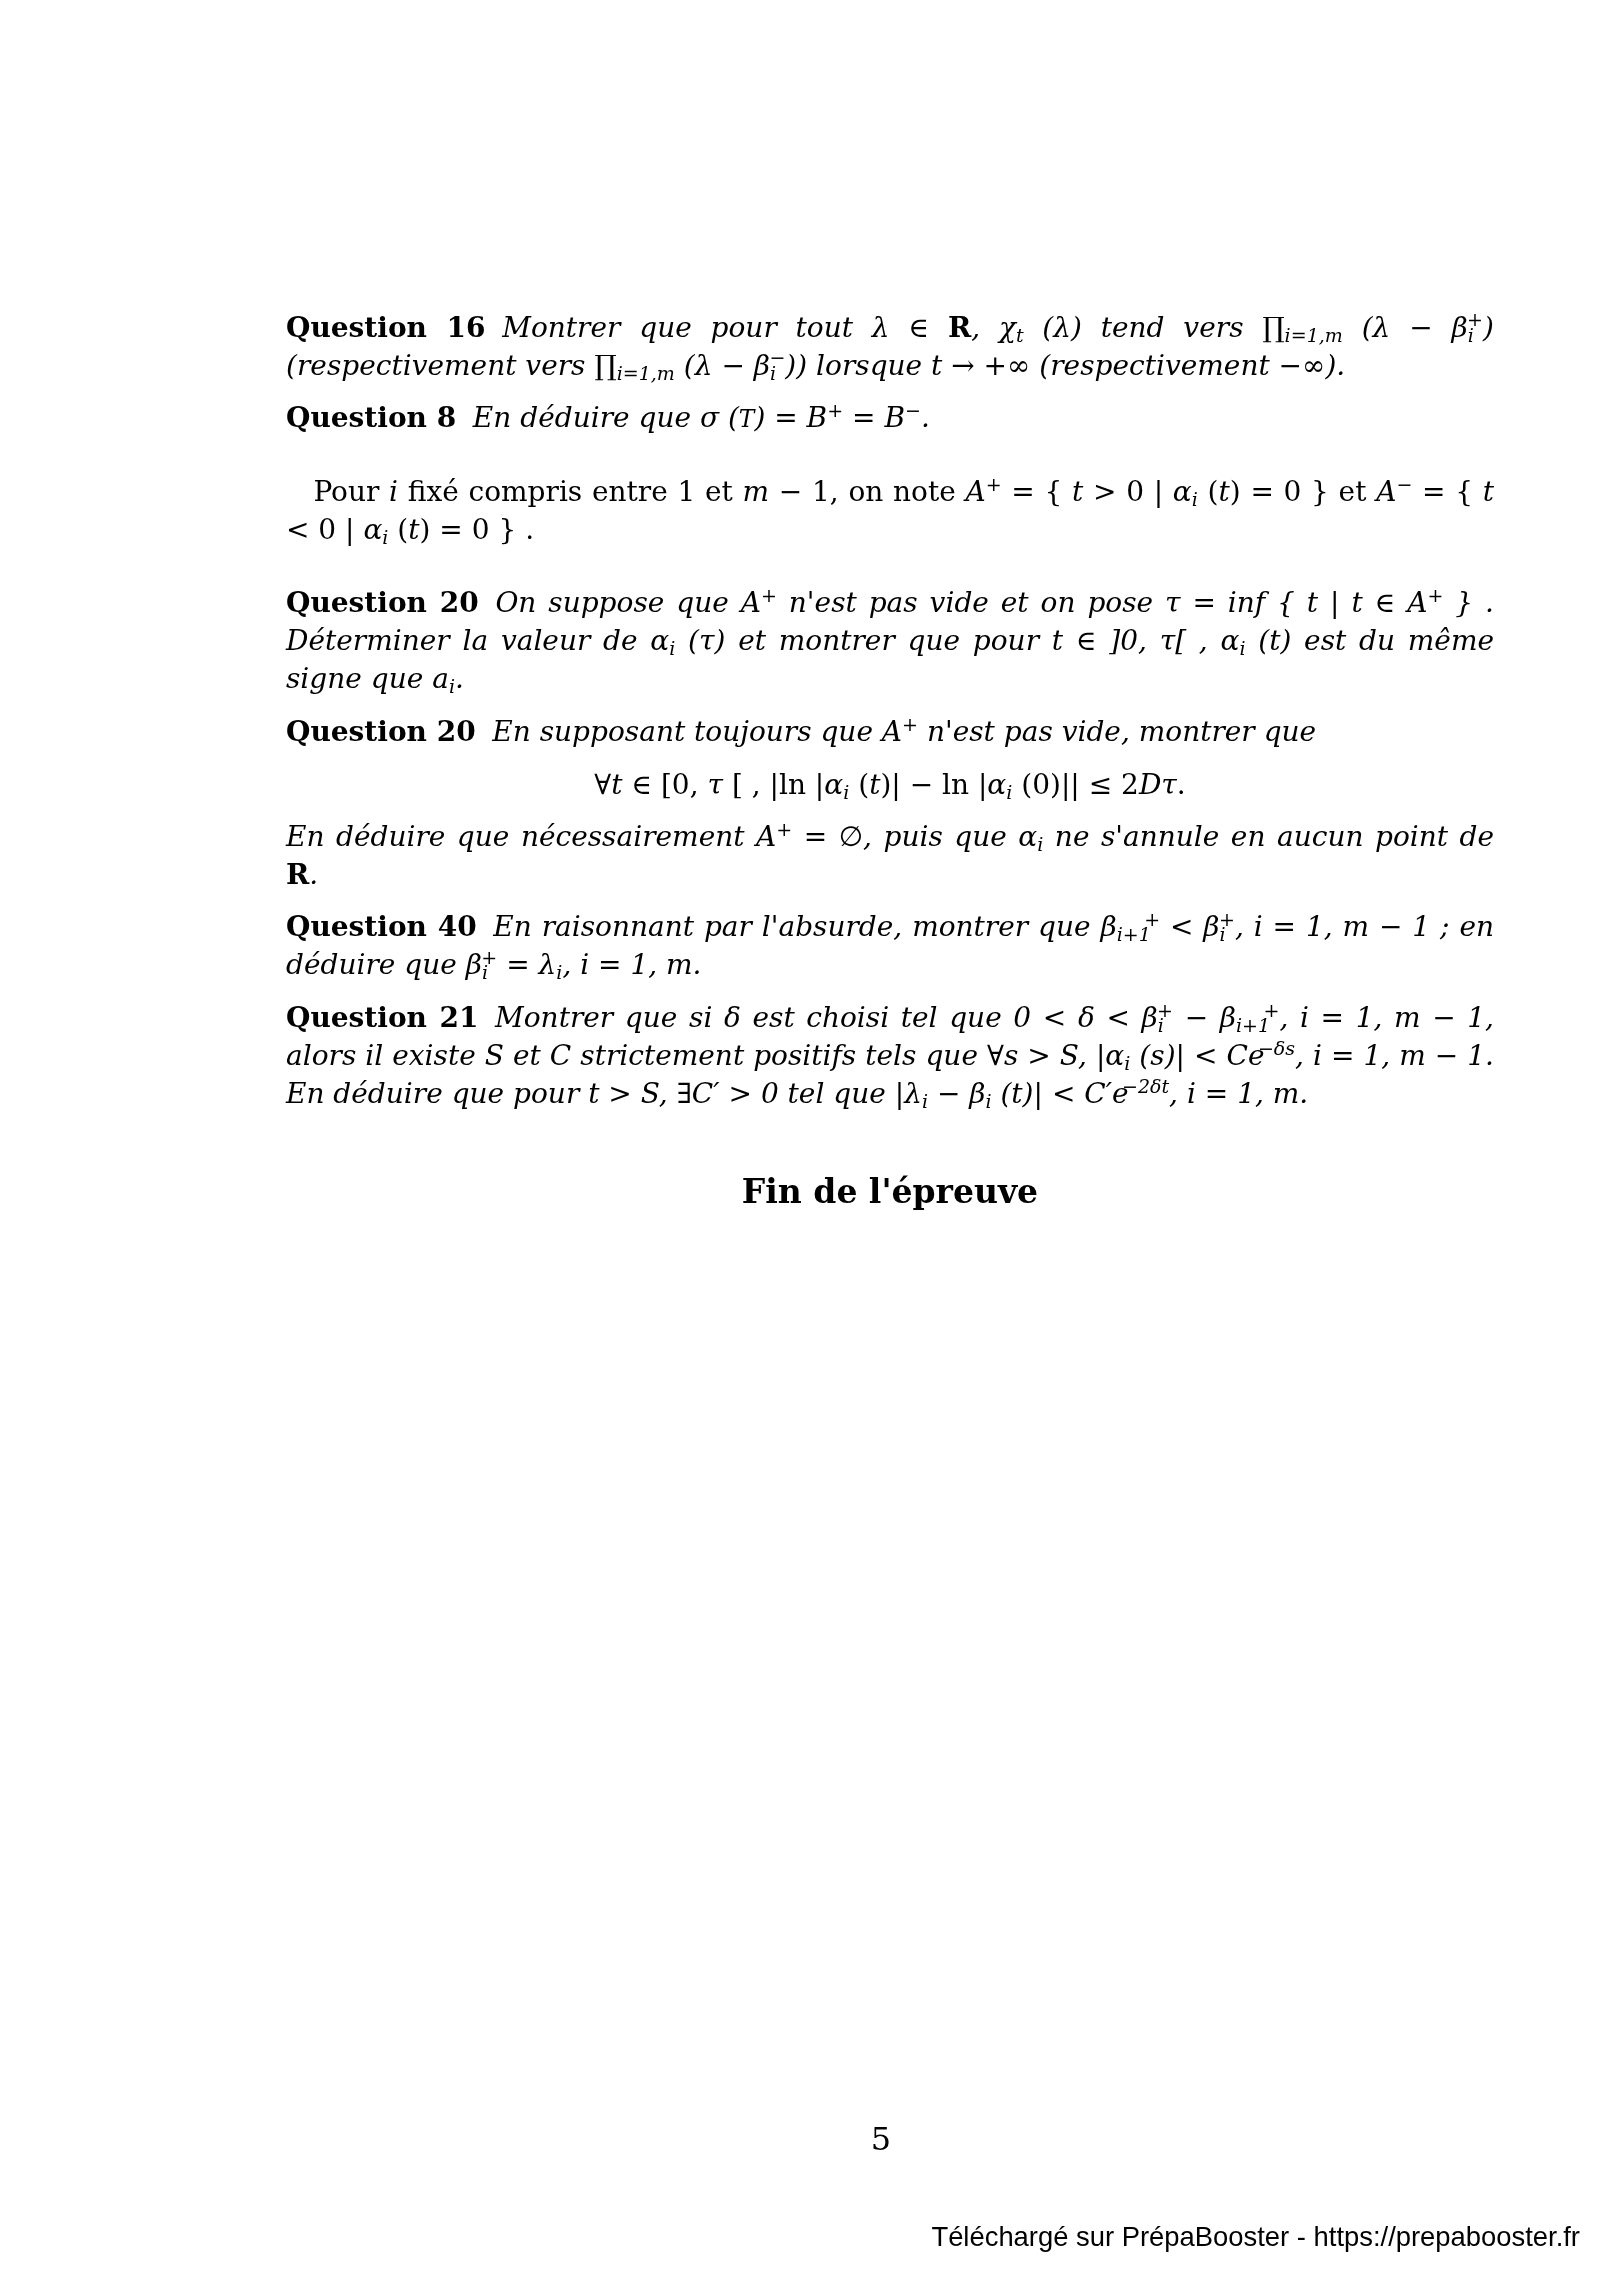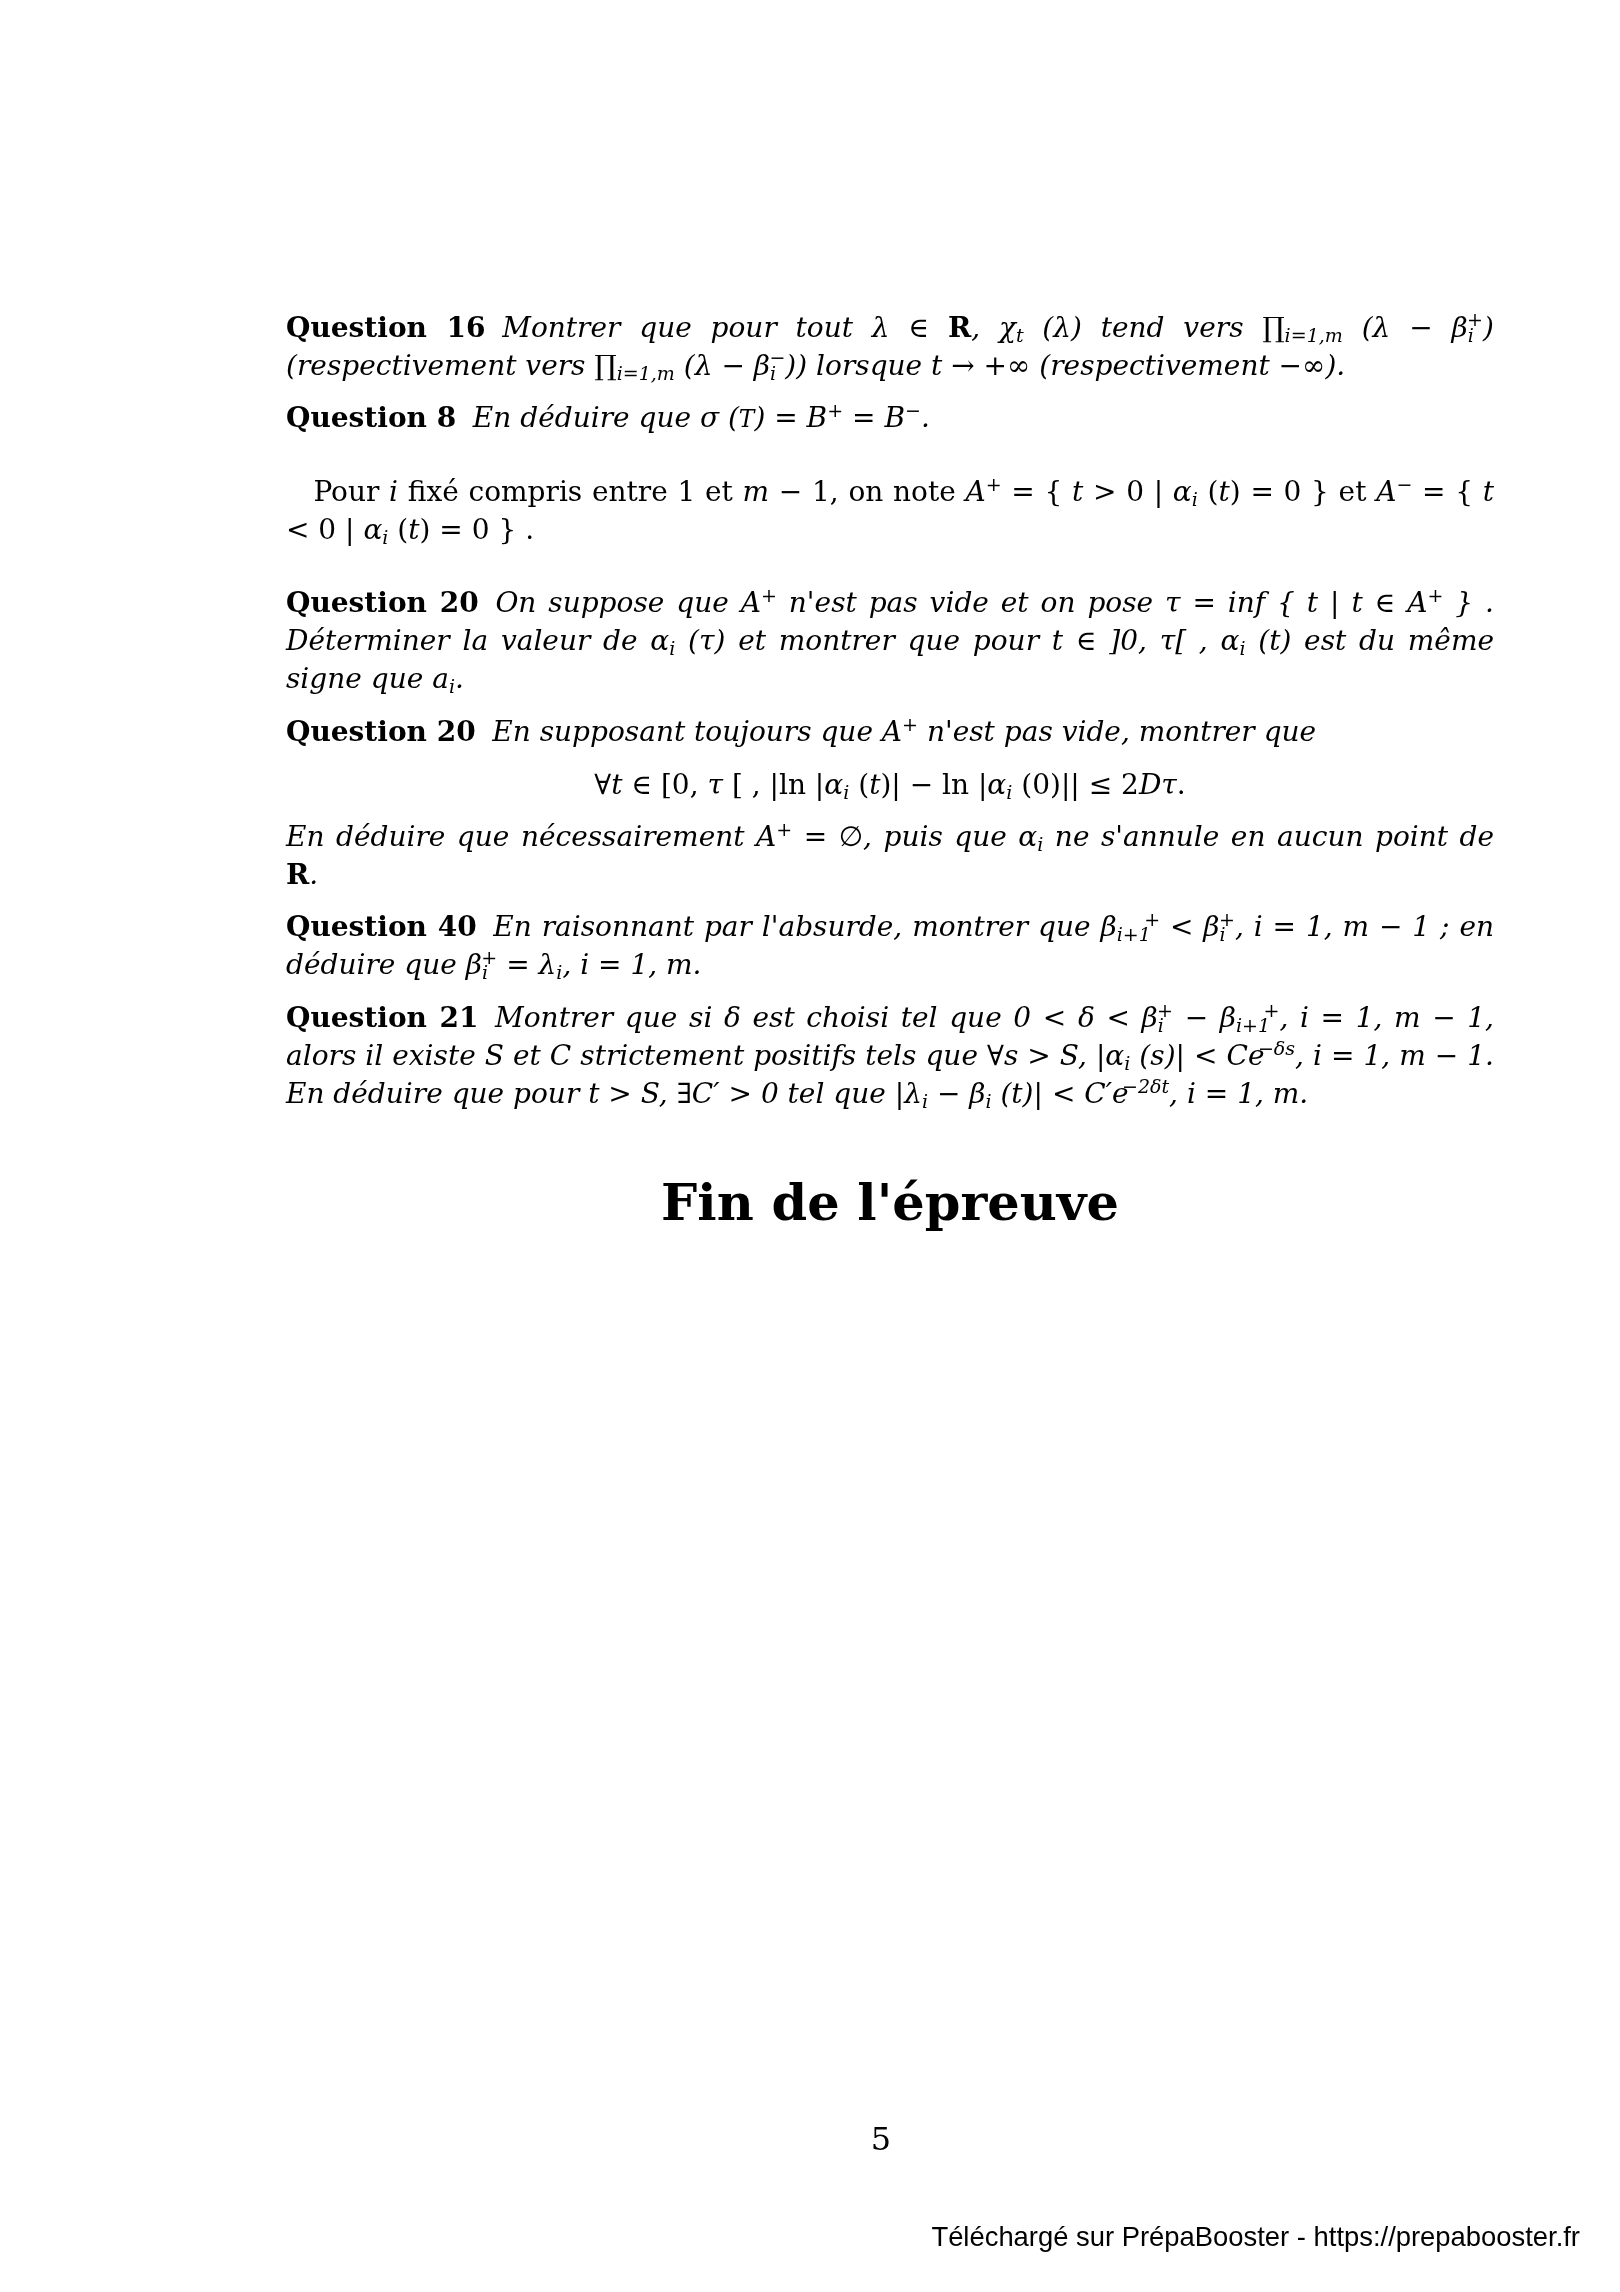--- a/index.html
+++ b/index.html
@@ -33,21 +33,21 @@
     text-indent: 0;
     margin: 14px 0;
   }
   sub, sup { font-size: 68%; line-height: 0; }
   sup { vertical-align: 0.55em; }
   sub { vertical-align: -0.25em; }
   sub + sup { margin-left: -0.35em; }
   .heading {
     margin: 61px 0 9px 0;
     text-align: center;
-    font-size: 51px;
+    font-size: 33px;
     font-weight: bold;
     font-style: normal;
     line-height: 1.1;
   }
   .pagenum {
     position: absolute;
     top: 2120px;
     left: 277px;
     width: 1208px;
     text-align: center;

